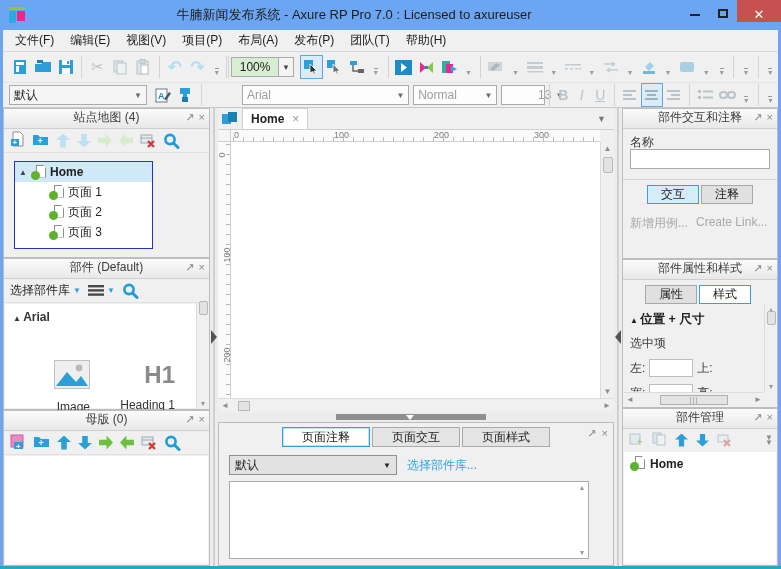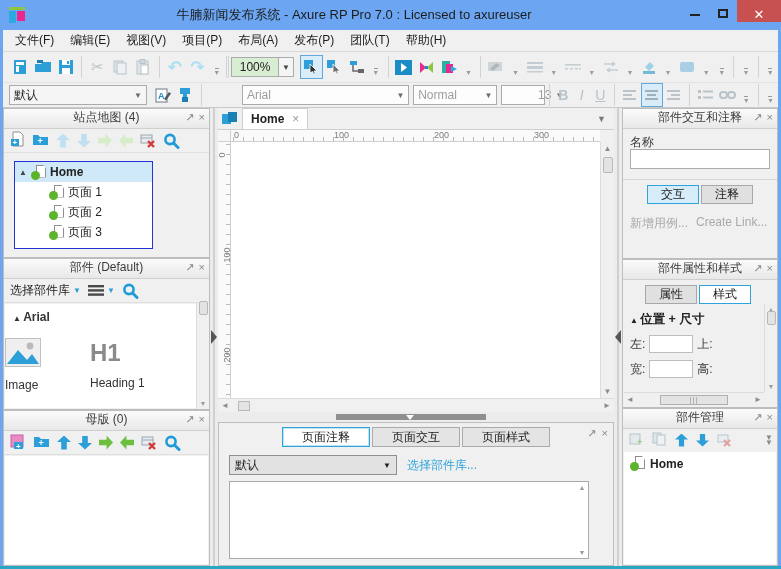--- a/index.html
+++ b/index.html
@@ -58,21 +58,21 @@
   #widgets  { left:0; top:150px; width:207px; height:152px; }
   #masters  { left:0; top:302px; width:207px; height:156px; }
   #tree-box { position:absolute; left:10px; top:52px; width:139px; height:88px; background:#fff; border:1px solid #2433d6; }
   .tree-row { height:20px; display:flex; align-items:center; gap:4px; padding-left:4px; }
   .tree-row.selected { background:#cfe9f9; font-weight:bold; }
   .tree-row .twisty { font-size:8px; color:#444; width:8px; }
   .tree-row.child { padding-left:34px; }
   #widgets-body { position:absolute; left:1px; top:45px; right:13px; bottom:1px; background:#fff; }
   .wsection { font-weight:bold; color:#333; padding:6px 0 0 8px; }
   .wgrid { display:flex; margin-top:14px; }
-  .wcell { width:85px; text-align:left; color:#333; }
+  .wcell { width:85px; text-align:right; color:#333;margin-top:22px; }
   .h1glyph { font-size:24px; font-weight:bold; color:#8a8a8a; line-height:30px; }
   .wlabel { margin-top:8px; font-size:12px; }
   .vscroll { position:absolute; top:0; bottom:0; right:0; width:13px; background:#f0f0f0; border-left:1px solid #dcdcdc; display:flex; flex-direction:column; align-items:center; justify-content:space-between; padding:2px 0; color:#9a9a9a; font-size:7px; }
   .vthumb { width:9px; height:14px; background:#e3e3e3; border:1px solid #b8b8b8; border-radius:2px; }
   #masters-body { position:absolute; left:1px; top:45px; right:1px; bottom:1px; background:#fff; }
   
   #vsplit { position:absolute; left:207px; top:0; width:8px; height:458px; background:#ececec; }
   #vsplit .line { position:absolute; left:3px; top:0; bottom:0; width:2px; background:#d0d0d0; }
   #vsplit .grip { position:absolute; left:1px; top:222px; width:6px; height:14px; background:#555; clip-path:polygon(0 0,100% 50%,0 100%); }
   #vsplit2 { position:absolute; left:611px; top:0; width:8px; height:458px; background:#ececec; }
@@ -724,20 +724,21 @@
             <span>↗</span>
             <span>×</span>
           </span>
       </div>
       <div class="mini-tabs" style="left:22px;top:25px;">
         <div class="mtab">属性</div>
         <div class="mtab active-white">样式</div>
       </div>
       <div id="prop-body">
         <div class="prop-section"><span style="font-size:8px;">▲ </span><span>位置 + 尺寸</span></div>
+        <div class="prop-row">选中项</div>
         <div class="prop-row">
           <span>左:</span>
           <span class="prop-input"></span>
           <span>上:</span>
         </div>
         <div class="prop-row">
           <span>宽:</span>
           <span class="prop-input"></span>
           <span>高:</span>
         </div>

